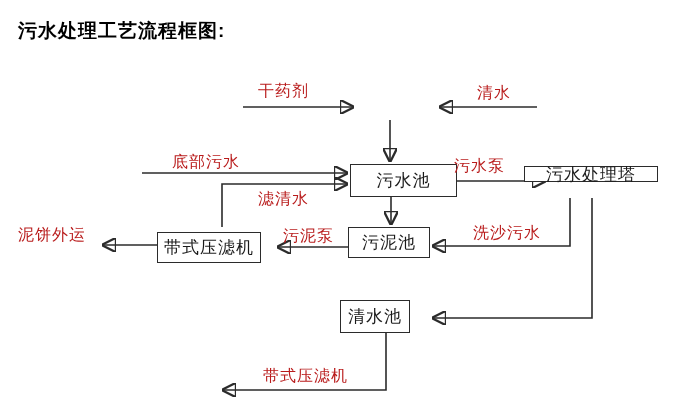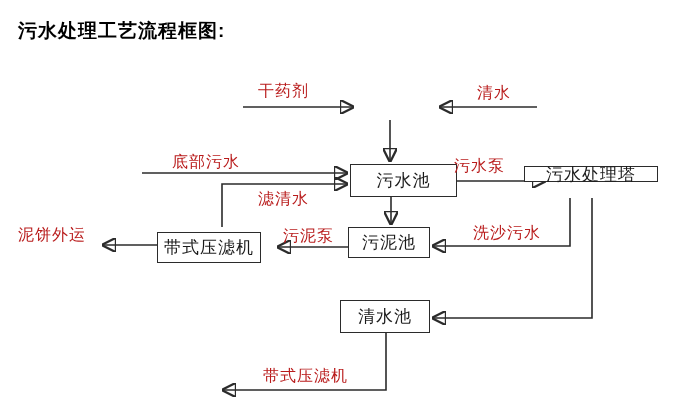--- a/index.html
+++ b/index.html
@@ -46,21 +46,21 @@
     <path d="M348 247 L278 247" marker-end="url(#arr)"></path>
     <path d="M157 245 L103 245" marker-end="url(#arr)"></path>
     <path d="M592 198 L592 318 L433 318" marker-end="url(#arr)"></path>
     <path d="M386 333 L386 390 L223 390" marker-end="url(#arr)"></path>
   </svg>
 
   <div class="node" style="left:350px;top:164px;width:107px;height:33px">污水池</div>
   <div class="node" style="left:524px;top:166px;width:134px;height:16px">污水处理塔</div>
   <div class="node" style="left:348px;top:227px;width:82px;height:31px">污泥池</div>
   <div class="node" style="left:157px;top:232px;width:104px;height:31px">带式压滤机</div>
-  <div class="node" style="left:340px;top:300px;width:90px;height:33px">清水池</div>
+  <div class="node" style="left:340px;top:300px;width:70px;height:33px">清水池</div>
 
   <span class="lbl" style="left:258px;top:81px">干药剂</span>
   <span class="lbl" style="left:477px;top:83px">清水</span>
   <span class="lbl" style="left:172px;top:152px">底部污水</span>
   <span class="lbl" style="left:454px;top:156px">污水泵</span>
   <span class="lbl" style="left:258px;top:189px">滤清水</span>
   <span class="lbl" style="left:283px;top:226px">污泥泵</span>
   <span class="lbl" style="left:473px;top:223px">洗沙污水</span>
   <span class="lbl" style="left:18px;top:225px">泥饼外运</span>
   <span class="lbl" style="left:263px;top:366px">带式压滤机</span>

